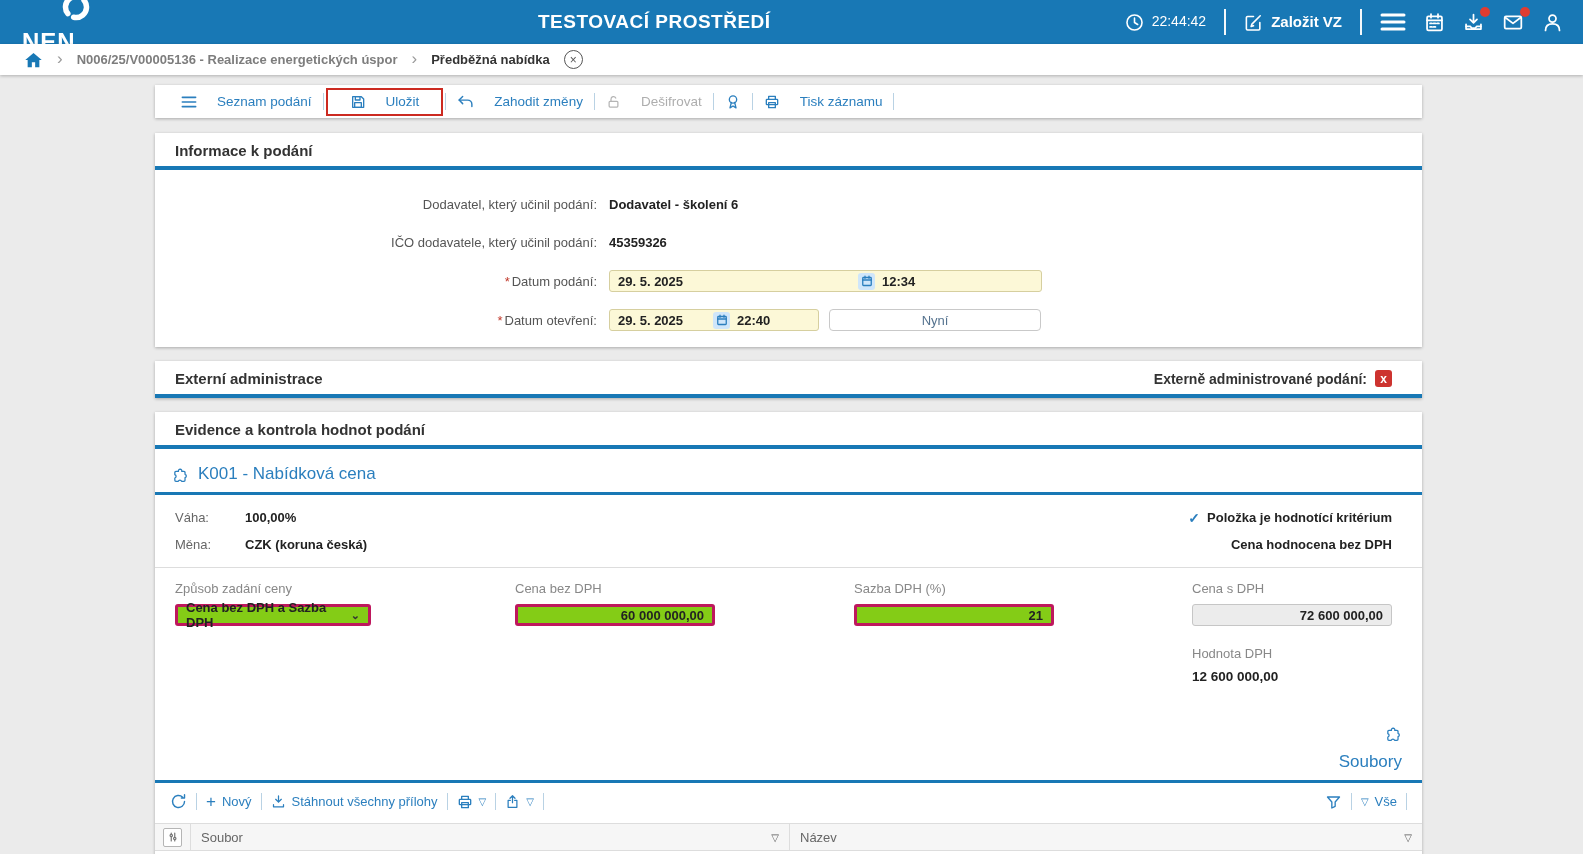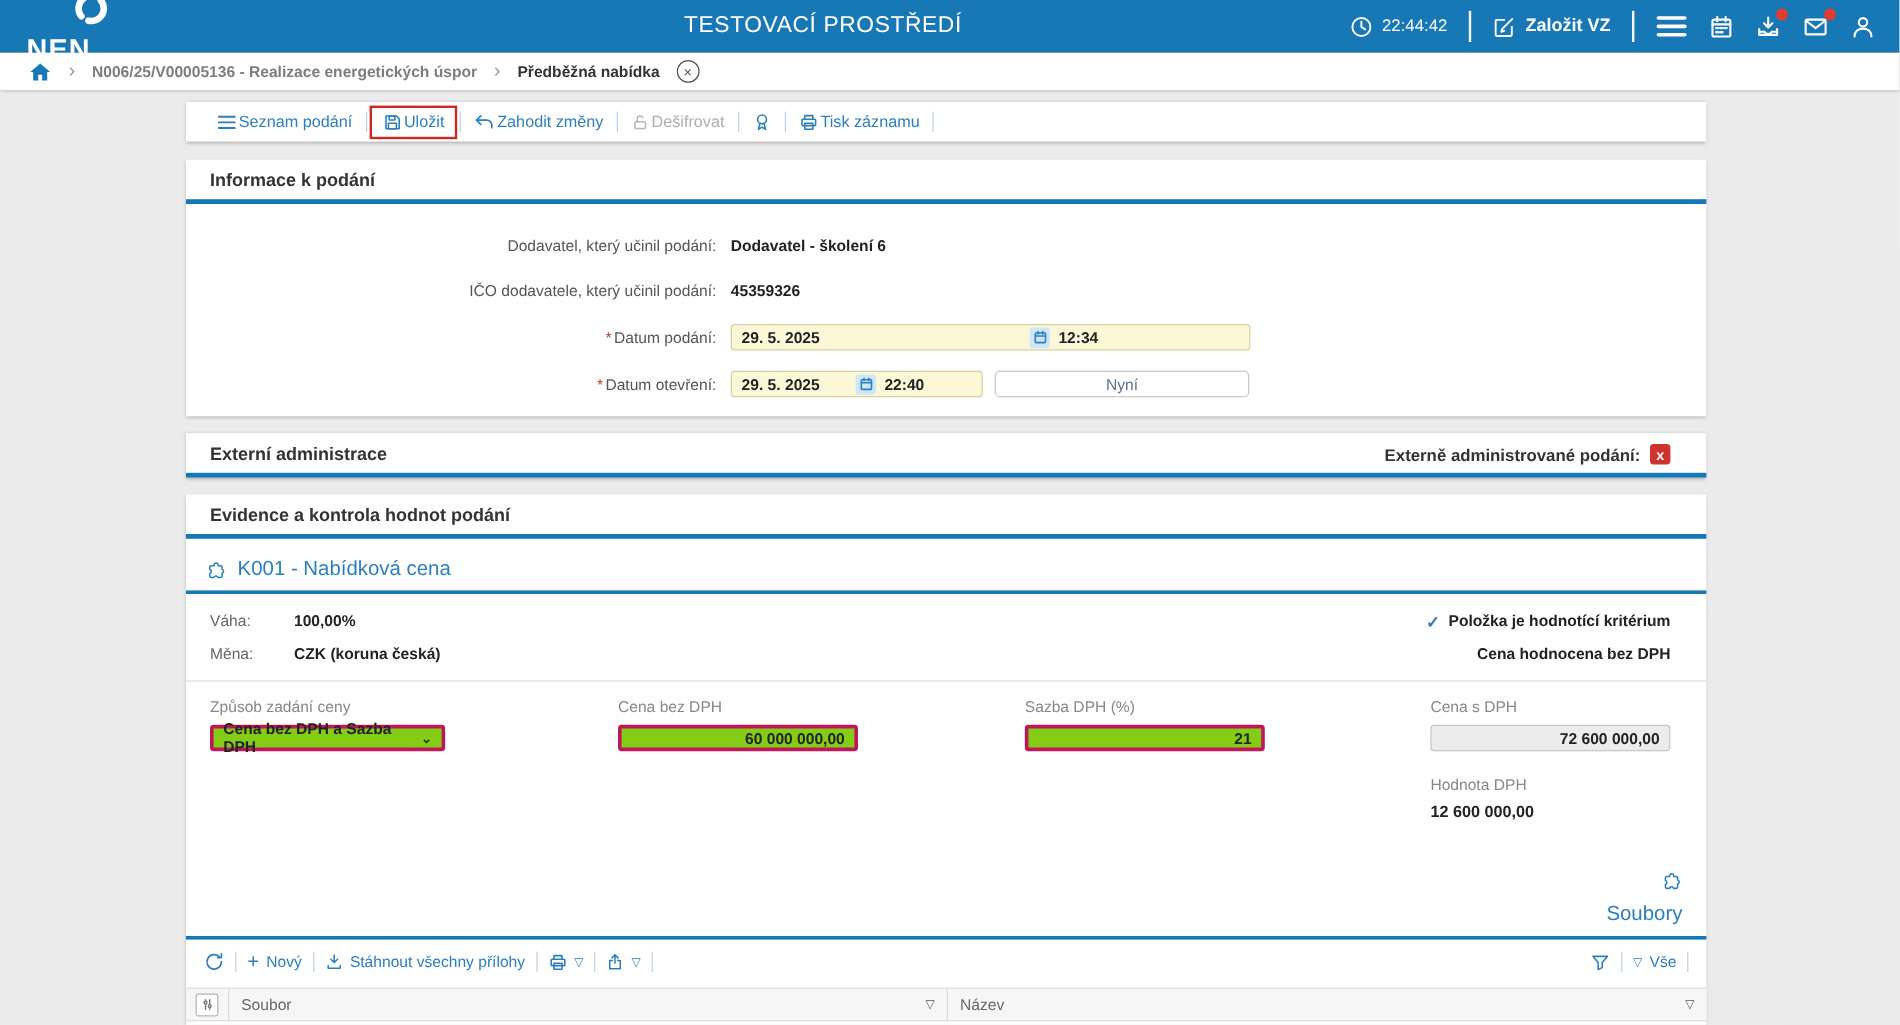--- a/index.html
+++ b/index.html
@@ -6,21 +6,21 @@
   html,body { width:1583px; height:854px; overflow:hidden; background:#ebebeb;
     font-family:"Liberation Sans", sans-serif; }
   .screen { width:1583px; height:854px; position:relative; }
 
   
   .topbar { height:44px; background:#1878b5; display:flex; align-items:center; position:relative; color:#fff; }
   .brand { display:flex; align-items:center; margin-left:22px; gap:9px;flex-direction:column; }
   .brand-text { display:flex; align-items:flex-end; }
   .nen { font-size:24px; font-weight:bold; letter-spacing:1px; line-height:22px; }
   .brand-sub { font-size:12px; margin-left:2px; position:relative; top:6px; }
-  .env-title { position:absolute; left:538px; top:11px; font-size:19px; font-weight:normal; letter-spacing:.5px;margin-left:32px; }
+  .env-title { position:absolute; left:538px; top:11px; font-size:19px; font-weight:bold; letter-spacing:.5px; }
   .top-right { margin-left:auto; display:flex; align-items:center; gap:18px; margin-right:20px; }
   .top-item { display:flex; align-items:flex-start; gap:8px; font-size:14px; }
   .create-vz { font-weight:bold; font-size:15px; }
   .vdiv { width:2px; height:26px; background:rgba(255,255,255,.95); }
   .badge-wrap { position:relative; display:flex; }
   .dot { position:absolute; top:-5px; right:-6px; width:10px; height:10px; border-radius:50%; background:#e03c31; }
   .icon { display:block; }
 
   
   .breadcrumb { height:31px; background:#fff; display:flex; align-items:center; padding-left:24px; gap:14px;
@@ -30,24 +30,24 @@
   .bc-item2 { color:#333; font-weight:bold; font-size:13px; }
   .bc-close { width:19px; height:19px; border:1.5px solid #555; border-radius:50%; color:#555;
     display:flex; align-items:center; justify-content:center; font-size:12px; line-height:1; }
 
   
   .page { padding:10px 161px 0 155px; }
   .card { background:#fff; box-shadow:0 1px 3px rgba(0,0,0,.28); }
 
   
   .toolbar { height:33px; display:flex; align-items:center; padding-left:15px; font-size:13.5px; color:#2b7fbe; }
-  .tb-item { display:flex; align-items:center; gap:2px; margin:0 11px; white-space:nowrap; }
+  .tb-item { display:flex; align-items:center; gap:20px; margin:0 11px; white-space:nowrap; }
   .tb-item.disabled { color:#aeaeae; }
   .tb-div { width:1px; height:17px; background:#b9d2e4; }
-  .save-hl { border:2px solid #cc2a21; padding:4px 9px; margin:0 2px; display:flex; align-items:flex-start; }
+  .save-hl { border:2px solid #cc2a21; padding:4px 22px; margin:0 2px; display:flex; align-items:flex-start; }
   .save-hl .tb-item { margin:0; }
 
   
   .info-card { margin-top:15px; }
   .card-head { padding:9px 20px 7px 20px; font-weight:bold; font-size:15px; color:#333; }
   .head-line { height:4px; background:#1878b5; }
 
   .form-rows { padding:24px 0 16px 20px; }
   .form-row { display:flex; align-items:center; margin-bottom:17px; min-height:21px; }
   .form-row:last-child { margin-bottom:0; }

